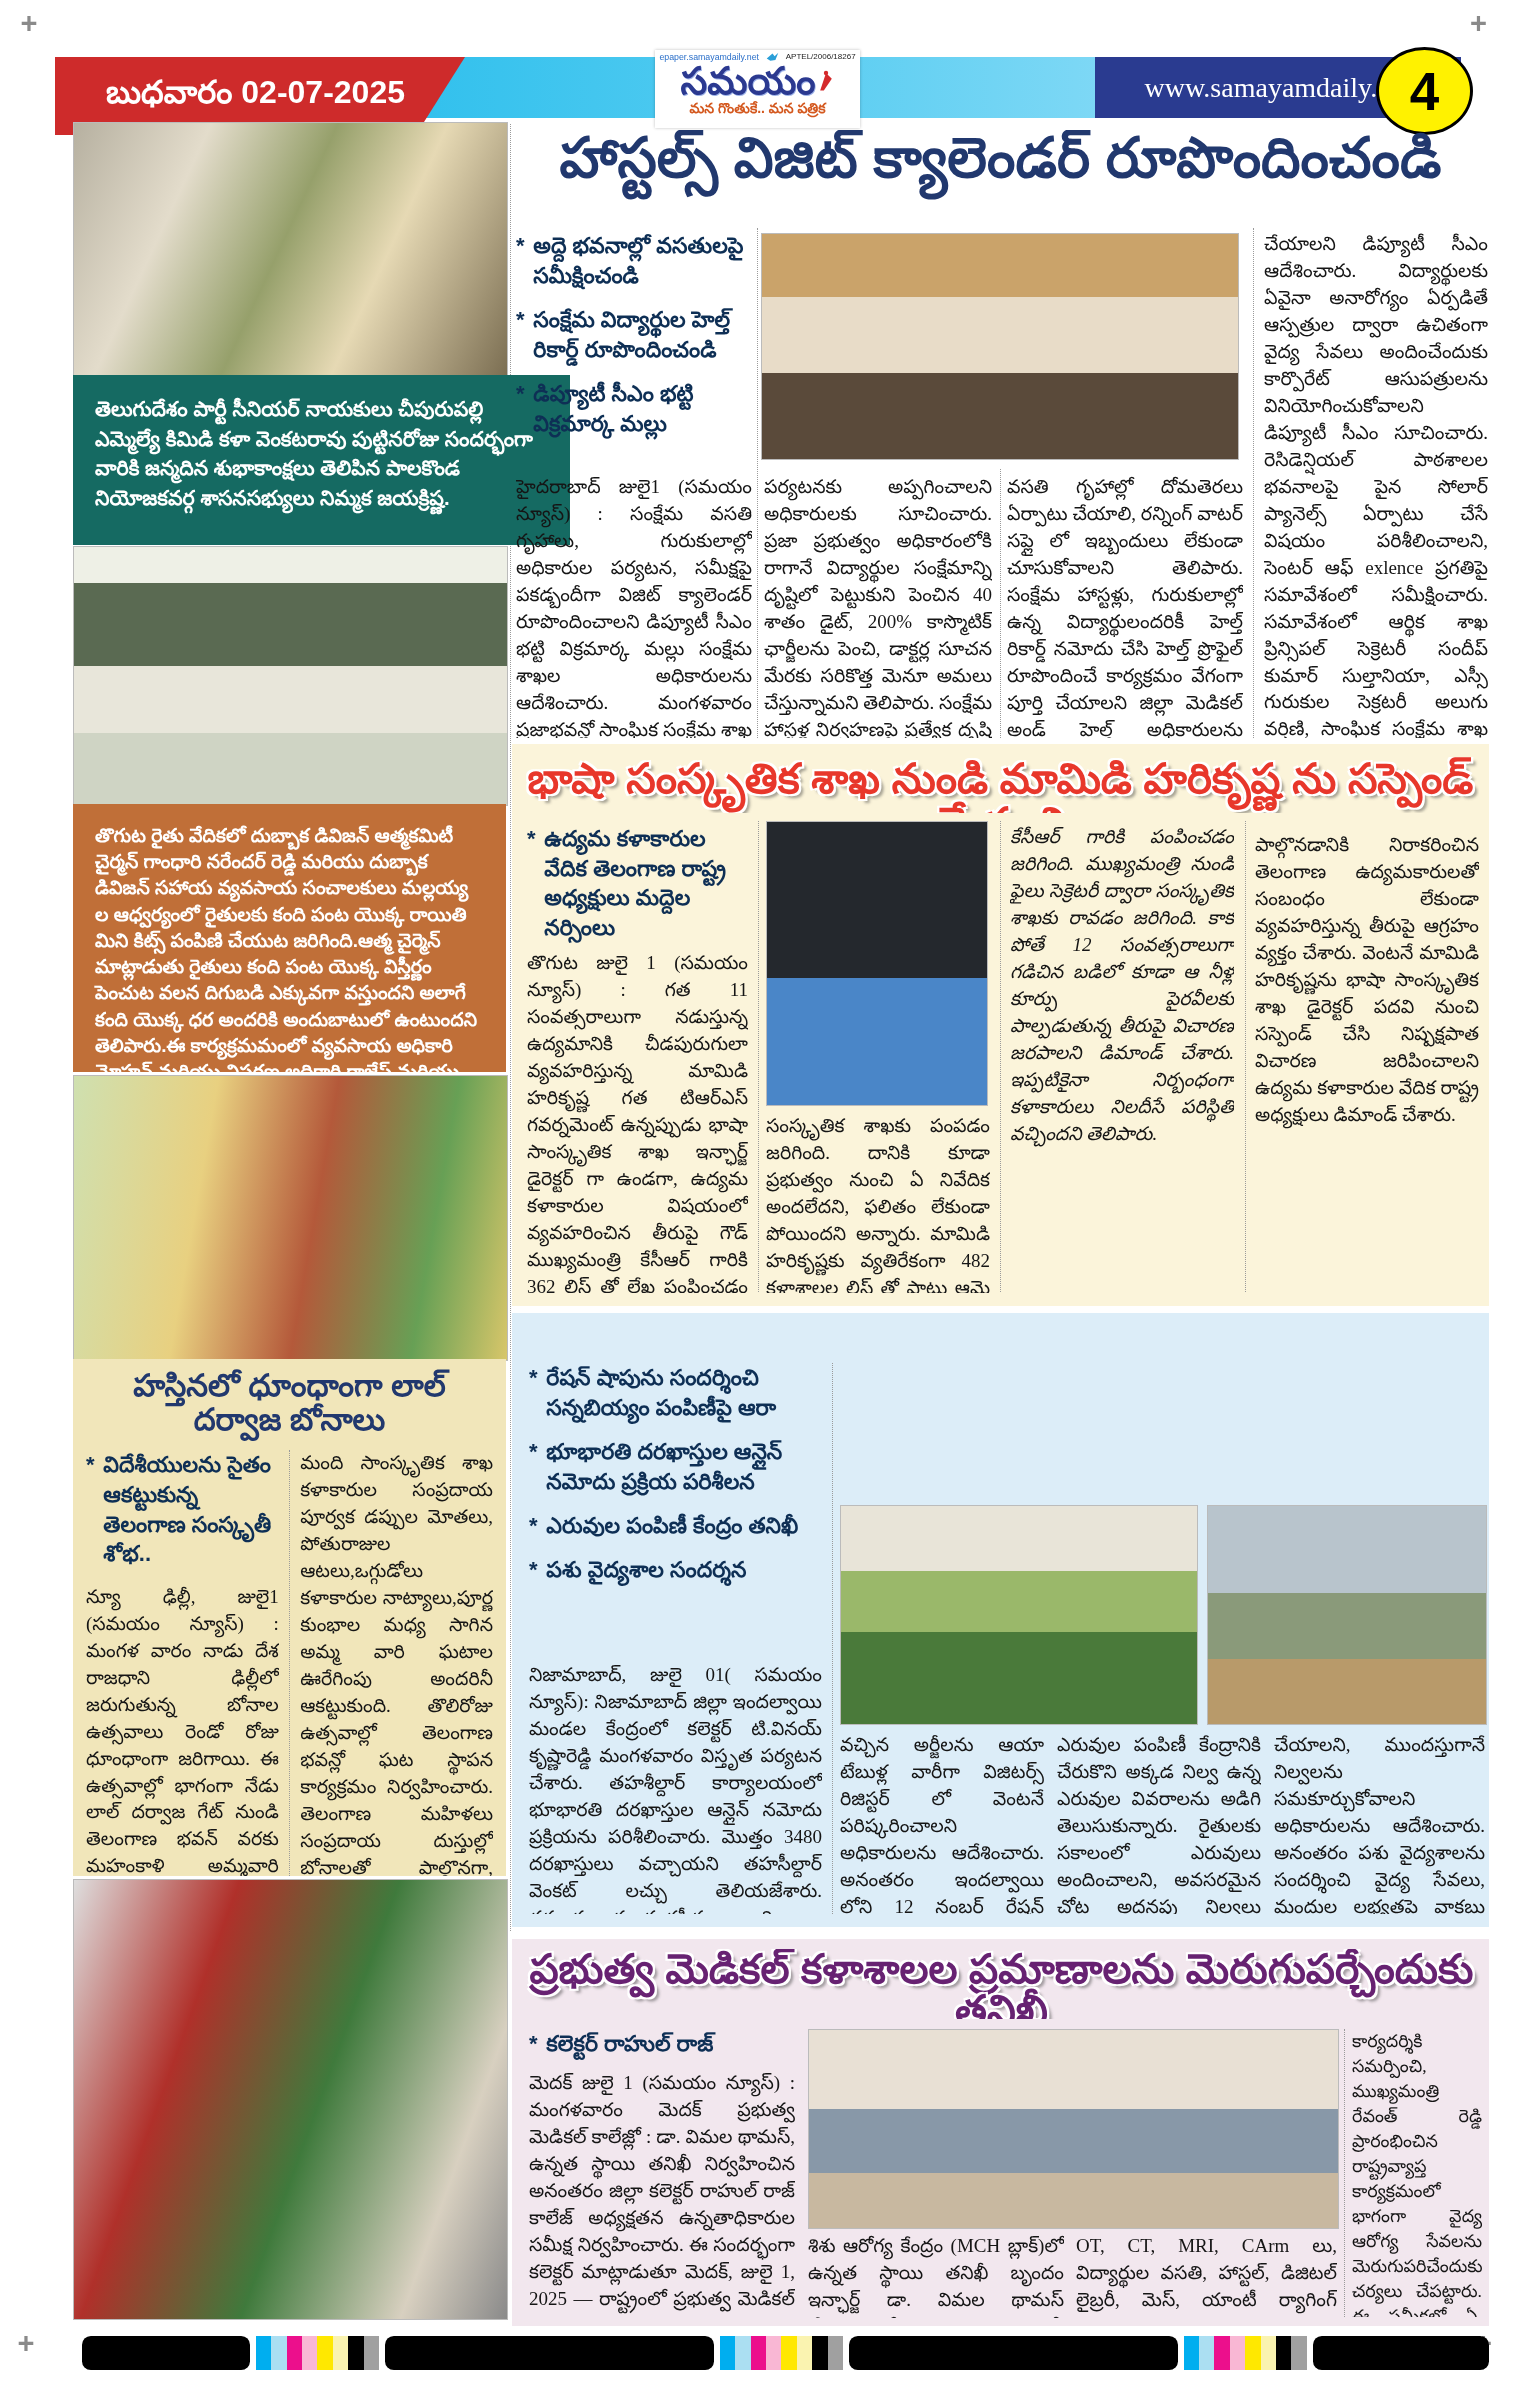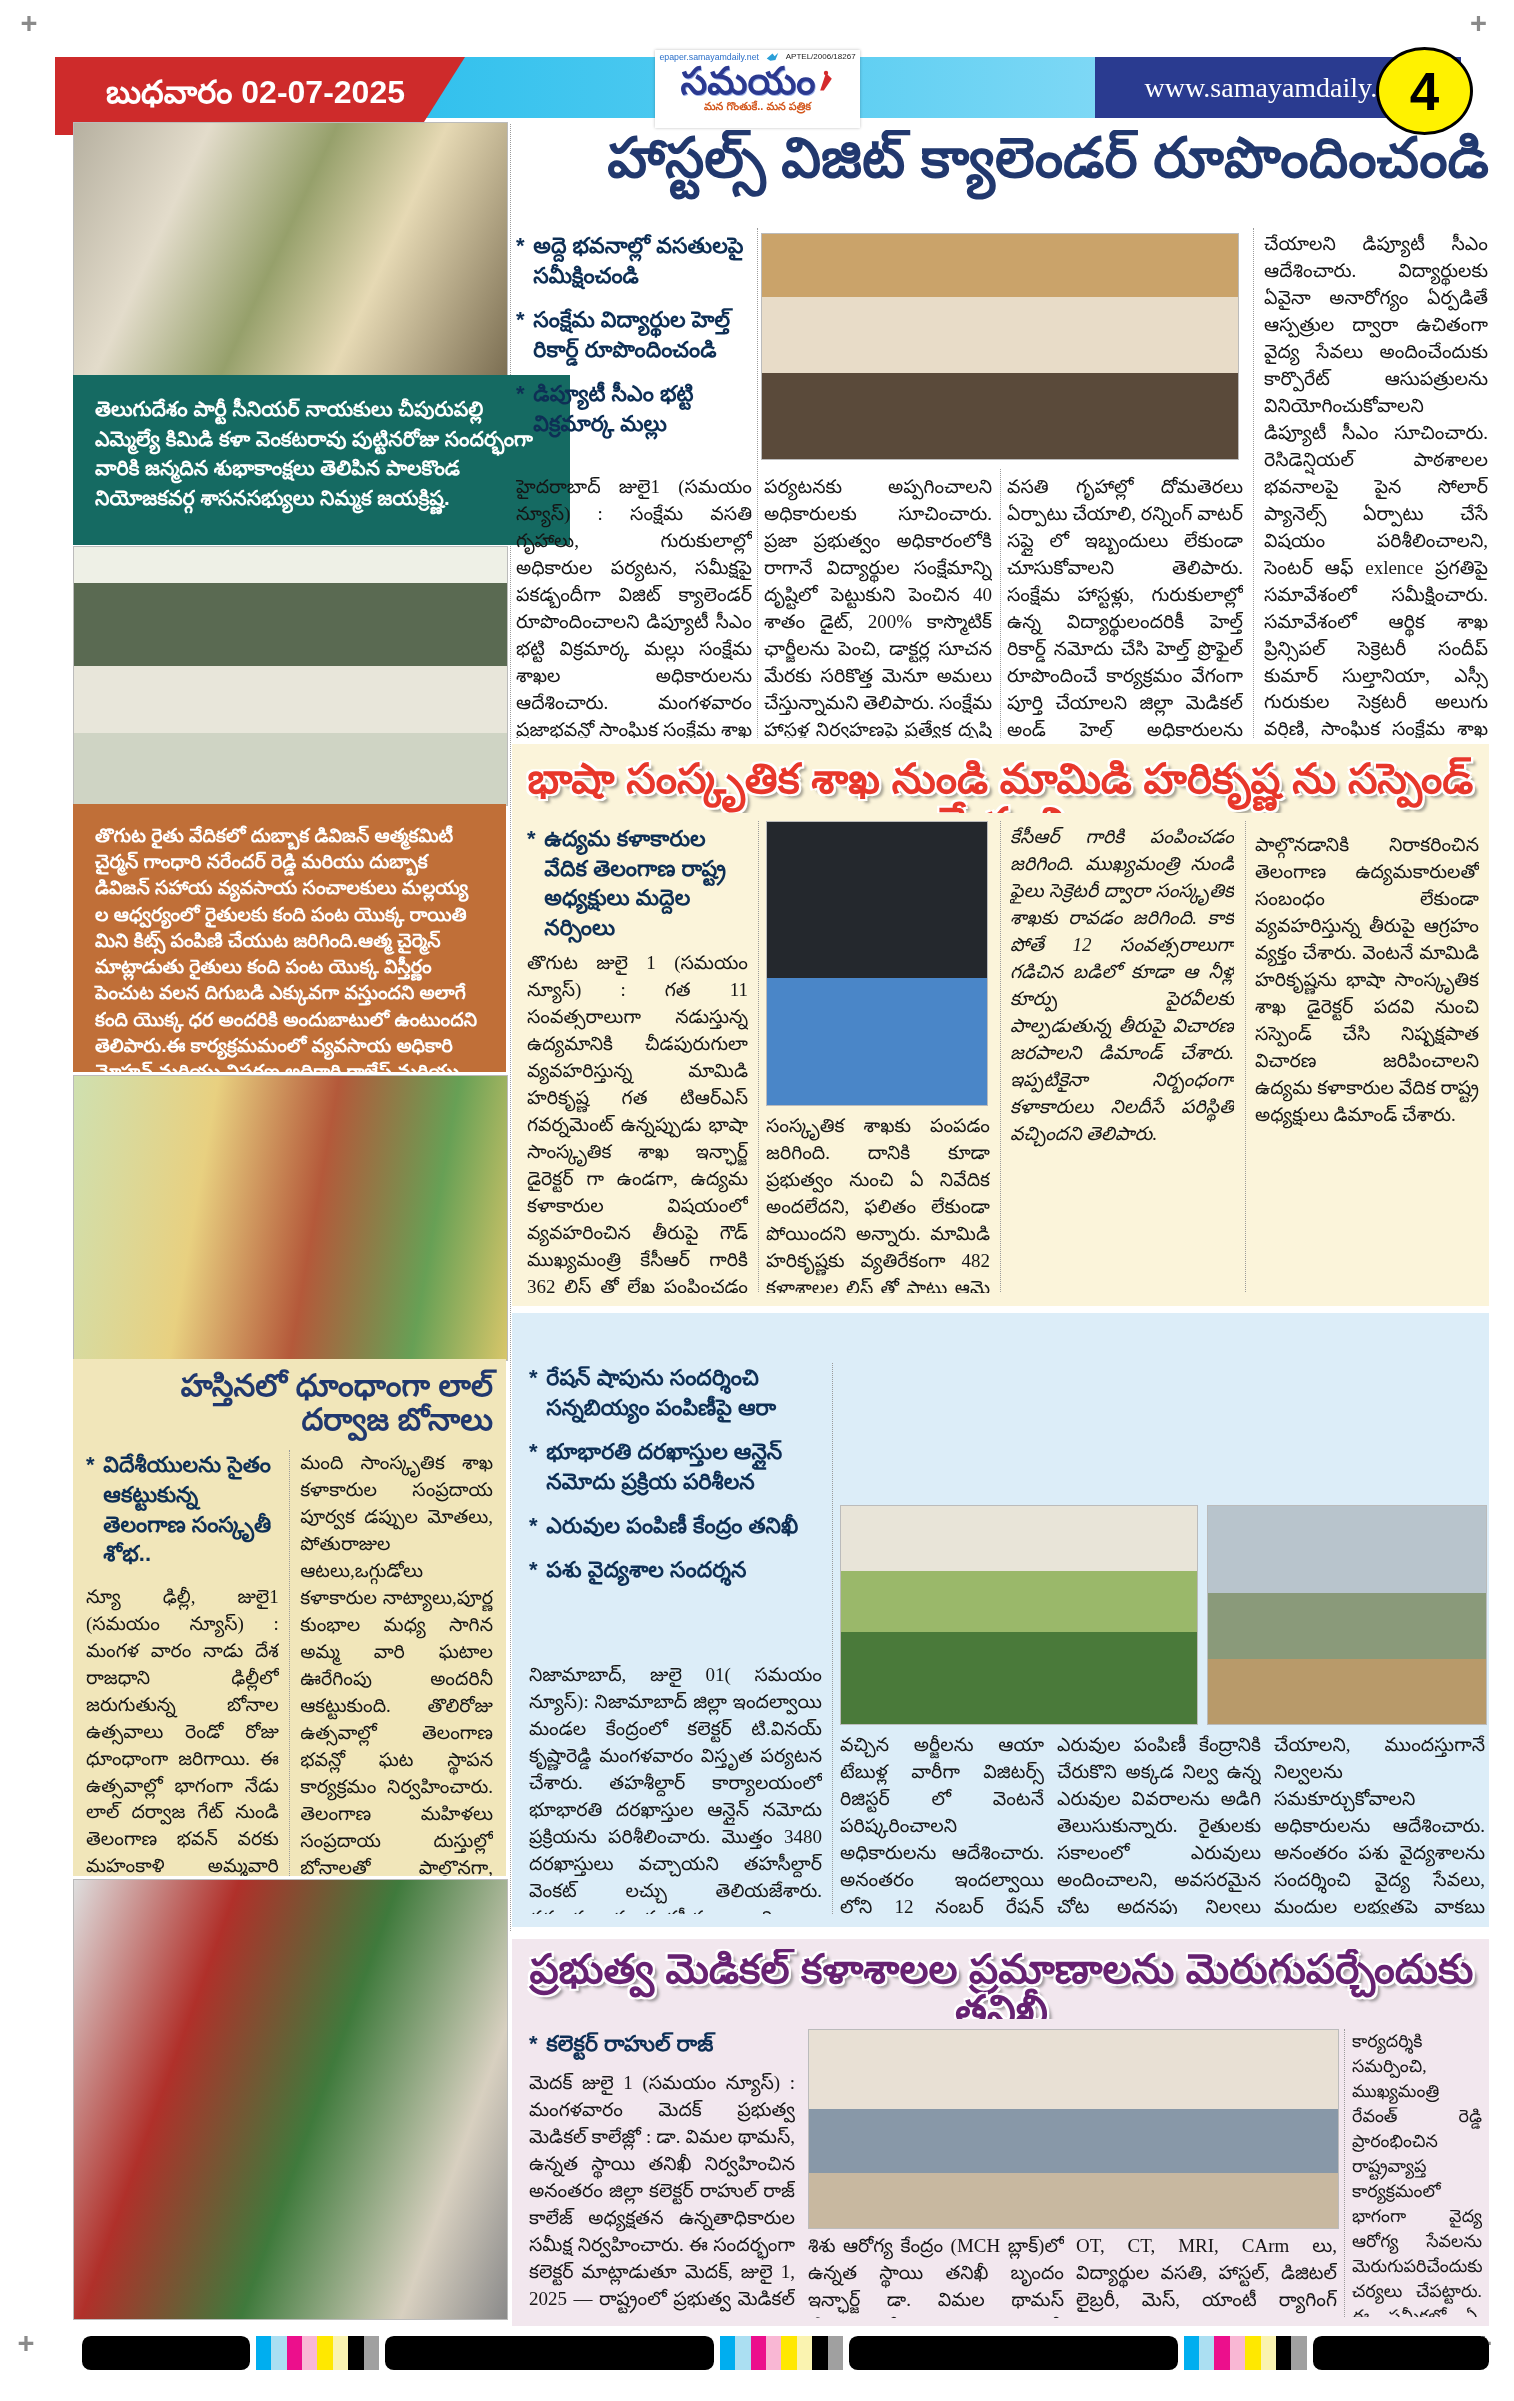--- a/index.html
+++ b/index.html
@@ -15,21 +15,21 @@
   .band-date{color:#fff;font-weight:bold;font-size:32px;padding-left:51px;white-space:nowrap;}
   .band-blue{background:#2a3b90;display:flex;align-items:center;justify-content:center;}
   .band-url{color:#fff;font-size:28px;font-family:"Liberation Serif",serif;white-space:nowrap;}
   .logo-box{background:#fff;box-shadow:0 0 2.9px rgba(0,0,0,.25);text-align:center;padding-top:1.5px;}
   .logo-top{display:flex;align-items:center;justify-content:space-between;padding:0 4.4px;}
   .epaper{color:#2a6fc9;font-size:8.8px;}
   .regno{color:#222;font-size:8px;}
   .logo-main{display:flex;align-items:center;justify-content:center;gap:2.9px;text-align:right;}
   .logo-word{color:#2b3990;font-weight:bold;font-size:38px;line-height:1.0;
              text-shadow:0.7px 0.7px 0 #9db2e8;}
-  .logo-tag{color:#d4581e;font-size:11px;font-weight:bold;}
+  .logo-tag{color:#d4581e;font-size:14px;font-weight:bold;}
   .page-circle{background:#fff200;border:3.7px solid #000;border-radius:50%;
                display:flex;align-items:center;justify-content:center;}
   .page-num{font-size:53px;font-weight:bold;color:#000;}
 
   
   .photo{border:0.7px solid #bbb;}
   .ph-1{background:linear-gradient(115deg,#b6b0a0 0%,#e3dccb 25%,#96a06b 48%,#e6d9b4 68%,#7b6e52 100%);}
   .ph-2{background:linear-gradient(#eef0e6 0 14%,#5a6a52 14% 46%,#e8e6da 46% 72%,#cfd4c4 72% 100%);}
   .ph-3{background:linear-gradient(100deg,#cfe0b0 0%,#e8d080 30%,#b4593a 55%,#67a055 80%,#d8c66a 100%);}
   .ph-4{background:linear-gradient(110deg,#dedede 0%,#b0302a 28%,#3f7a3c 55%,#d8d0c0 82%,#8a8a8a 100%);}
@@ -44,21 +44,21 @@
   .cap-teal{background:#156a62;}
   .cap-orange{background:#c06f38;}
 
   
   .col{font-family:"Liberation Serif",serif;font-size:19px;line-height:1.42;
        color:#151515;text-align:justify;}
   .vrule{border-left:1.5px dotted #9a9a9a;}
   .bullets .item{display:flex;gap:8.8px;font-weight:bold;color:#0e2f55;
                  font-size:22px;line-height:1.35;margin-bottom:14.6px;}
   .bullets .star{flex:0 0 auto;}
-  .h-navy{color:#21386e;font-weight:bold;text-align:right;}
+  .h-navy{color:#21386e;font-weight:bold;text-align:center;}
   .outline{text-shadow:-2.2px -2.2px 0 #fff,2.2px -2.2px 0 #fff,-2.2px 2.2px 0 #fff,2.2px 2.2px 0 #fff,
            4.4px 4.4px 2.9px rgba(60,60,60,.45);}
   .h-red{color:#e8372b;font-weight:bold;text-align:center;}
   .h-blue{color:#2d4fa1;font-weight:bold;text-align:center;}
   .h-purple{color:#672272;font-weight:bold;text-align:center;}
   .box-cream{background:#fbf4da;}
   .box-blue{background:#dcedf8;}
   .box-pink{background:#f2e7ee;}
   .box-leftcream{background:#f1e6ba;}
 

